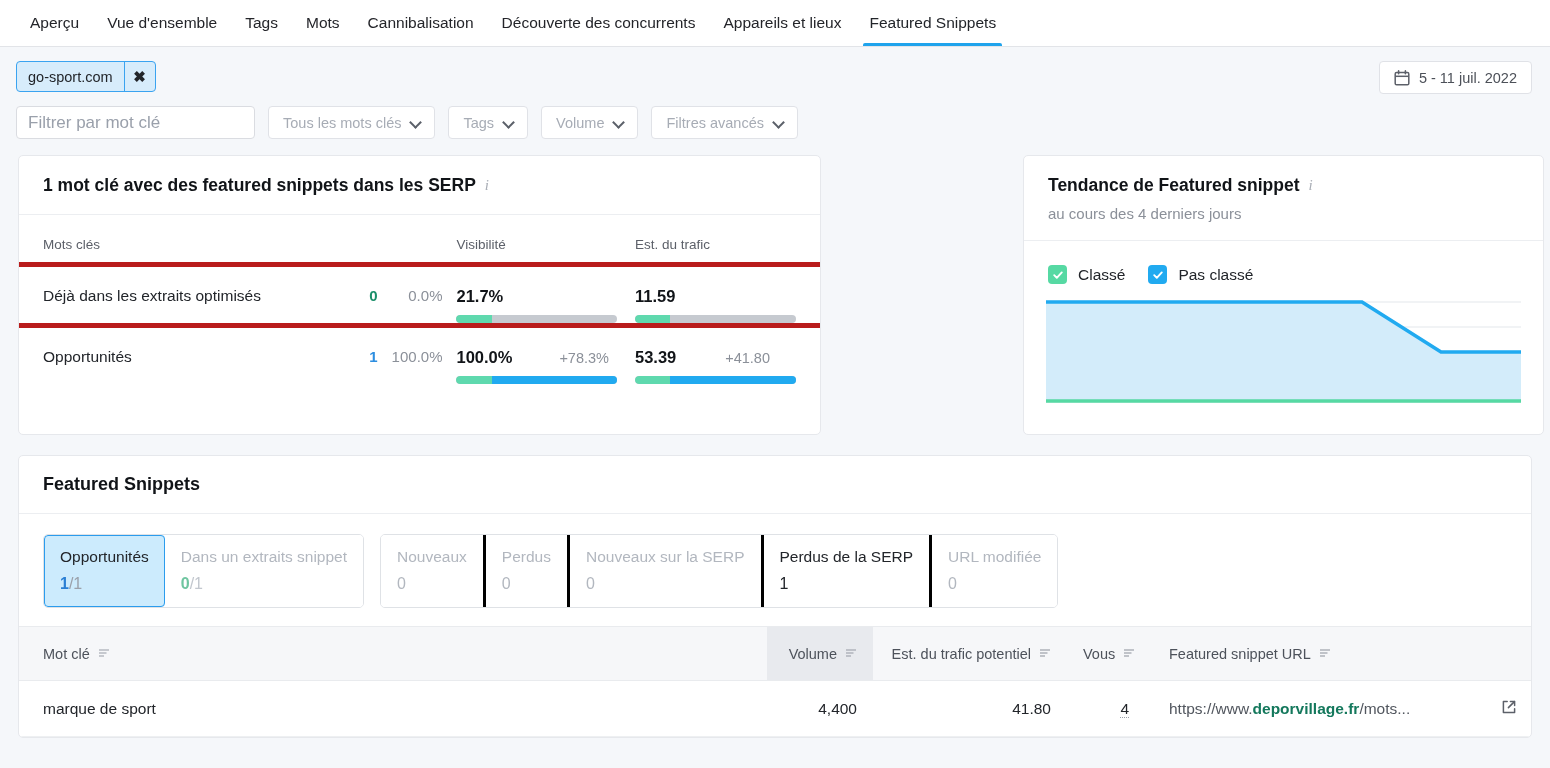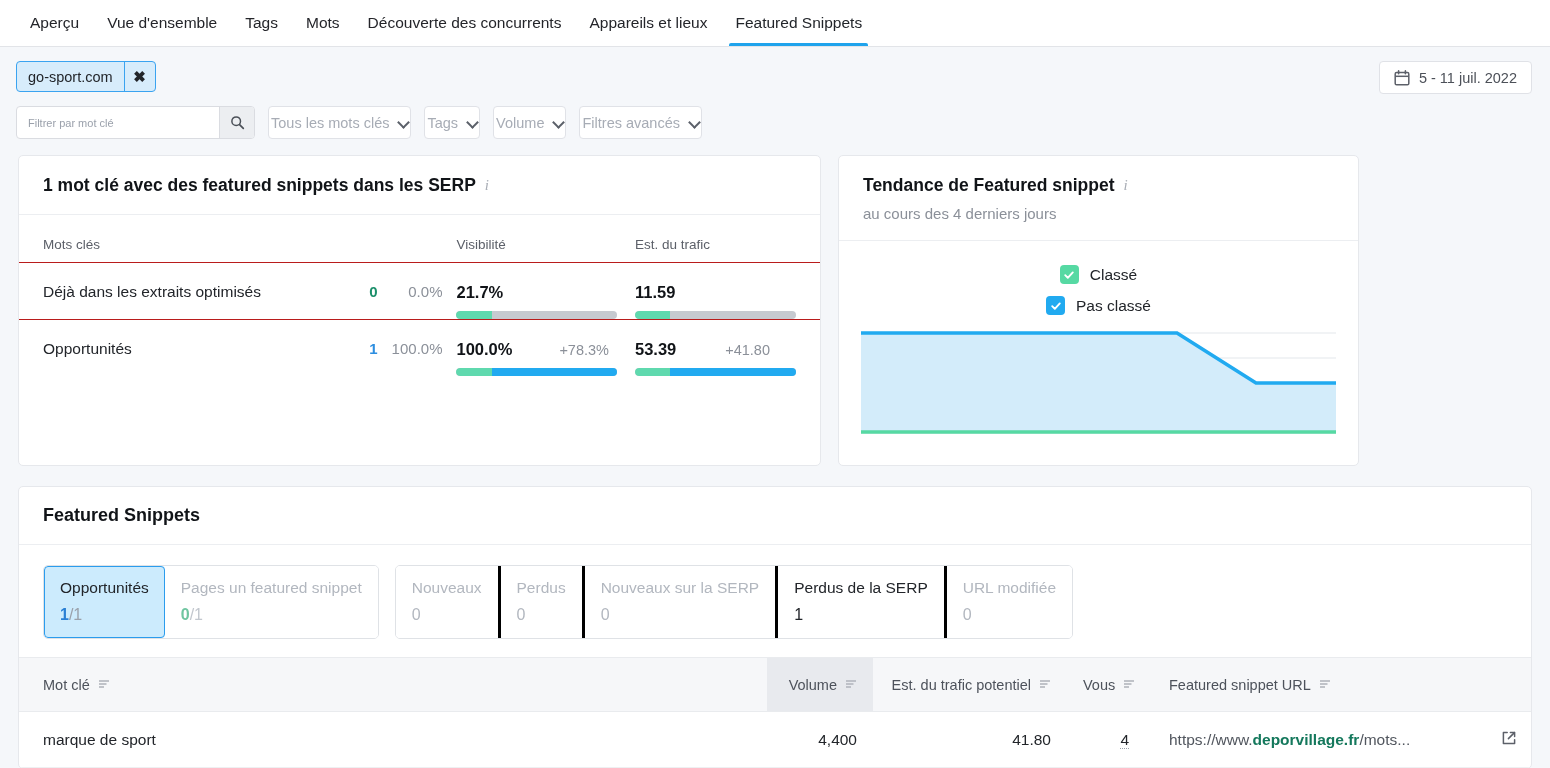--- a/index.html
+++ b/index.html
@@ -75,41 +75,41 @@
     width:239px; height:33px;
     border:1px solid #dadce1;
     border-radius:4px;
     background:#fff;
     overflow:hidden;
   }
   .searchbox input {
     flex:1;
     border:0; outline:none;
     padding:0 11px;
-    font-size:11px;
+    font-size:17px;
     font-family:inherit;
     color:#4d7c0f;
     background:transparent;
   }
   .searchbox input::placeholder { color:#9aa0ab; }
   .searchbox .sb-btn {
     width:35px;
     background:#eceef1;
     border-left:1px solid #dadce1;
     display:flex; align-items:center; justify-content:center;
     cursor:pointer;
   }
   .dropdown {
     height:33px;
     border:1px solid #e0e2e7;
     border-radius:4px;
     background:#fff;
     display:flex; align-items:center;
     gap:10px;
-    padding:0 2px;
+    padding:0 14px;
     font-size:14.5px;
     color:#a7acb5;
     cursor:pointer;
     white-space:nowrap;
   }
   .chev { width:9px; height:9px; position:relative; flex:0 0 auto; }
   .chev::before{
     content:""; position:absolute; left:0; top:0;
     width:7px;height:7px;
     border-right:2px solid #5b6069; border-bottom:2px solid #5b6069;
@@ -123,21 +123,21 @@
     border-radius:4px;
     background:#fff;
     display:flex; align-items:center; gap:9px;
     padding:0 14px;
     font-size:14.5px;
     color:#4c5058;
     cursor:pointer;
   }
 
   
-  .cardrow { display:flex; gap:17px; padding:16px 12px 0 18px; align-items:stretch; }
+  .cardrow { display:flex; gap:17px; padding:16px 6px 0 18px; align-items:stretch;justify-content:space-between; }
   .card {
     background:#fff;
     border:1px solid #e6e8ec;
     border-radius:5px;
   }
   .card-kw { width:803px; }
   .card-trend { width:521px; }
   .card-head { padding:19px 24px 18px 24px; }
   .card-title {
     font-size:17.5px; font-weight:bold; color:#111418;
@@ -162,21 +162,21 @@
     font-weight:normal;
     color:#5c6069;
     padding:22px 0 10px 0;
   }
   .kwt td { padding:0; vertical-align:top; }
   .kwt .c-name  { width:415px; padding-left:24px; }
   .kwt .c-count { width:32px;  text-align:right; }
   .kwt .c-pct   { width:84px;  text-align:right; padding-right:14px;}
   .kwt .c-vis   { width:185px; }
   .kwt .c-traf  { width:auto;  padding-right:24px;}
-  .rowline { border-top:1px solid #b91c1c; }
+  .rowline { border-top:5px solid #b91c1c; }
 
   .cellrow { display:flex; align-items:baseline; justify-content:space-between; }
   .big { font-size:16.5px; font-weight:bold; color:#111418; }
   .delta { font-size:14.5px; color:#8b9099; padding-right:26px; }
   .rowname { font-size:15.5px; color:#22252a; padding:20px 0 6px 0; }
   .rcount { font-size:15px; font-weight:bold; padding-top:20px; display:inline-block;}
   .rcount.zero { color:#1b8f6a; }
   .rcount.one  { color:#2d8ee0; }
   .rpct { font-size:15px; color:#8b9099; padding-top:20px; display:inline-block;}
   .metricwrap { padding-top:20px; }
@@ -187,21 +187,21 @@
     margin-top:9px;
     width:161px;
     overflow:hidden;
     display:flex;
   }
   .bar .seg-green { background:#5fd9ae; height:100%; border-radius:5px 0 0 5px;}
   .bar .seg-blue  { background:#21aaf0; height:100%; }
   .padrow { height:20px; }
 
   
-  .legend { display:flex; gap:12px; align-items:center; padding:24px 24px 0 24px;flex-direction:column; }
+  .legend { display:flex; gap:23px; align-items:center; padding:24px 24px 0 24px; }
   .legend .lg { display:flex; align-items:center; gap:11px; font-size:15.5px; color:#22252a; cursor:pointer;}
   .cbx {
     width:19px;height:19px;border-radius:4px;
     display:flex;align-items:center;justify-content:center;
     flex:0 0 auto;
   }
   .cbx svg { display:block; }
   .chartbox { padding:0 22px 22px 22px; margin-top:16px; }
 
   
@@ -284,20 +284,21 @@
   .ext { flex:0 0 auto; cursor:pointer; }
 </style>
 </head>
 <body>
 
 <div class="topnav">
   <div class="navitem">Aperçu</div>
   <div class="navitem">Vue d'ensemble</div>
   <div class="navitem">Tags</div>
   <div class="navitem">Mots</div>
+  <div class="navitem">Cannibalisation</div>
   <div class="navitem">Découverte des concurrents</div>
   <div class="navitem">Appareils et lieux</div>
   <div class="navitem active">Featured Snippets</div>
 </div>
 
 <div class="filterbar">
 
   <div class="domain-chip">
     <div class="dc-label">go-sport.com</div>
     <div class="dc-x">✖</div>
@@ -497,21 +498,21 @@
   <div class="card-divider"></div>
 
   <div class="tabsets">
 
     <div class="tabgroup">
       <div class="tabcell selected">
         <div class="tc-label">Opportunités</div>
         <div class="tc-val"><b>1</b><span class="den">/1</span></div>
       </div>
       <div class="tabcell">
-        <div class="tc-label">Pages un featured snippet</div>
+        <div class="tc-label">Dans un extraits snippet</div>
         <div class="tc-val"><b style="color:#6fc5a0">0</b><span class="den" style="color:#c2c7ce">/1</span></div>
       </div>
     </div>
 
     <div class="tabgroup">
       <div class="tabcell">
         <div class="tc-label">Nouveaux</div>
         <div class="tc-val">0</div>
       </div>
       <div class="tabcell">

